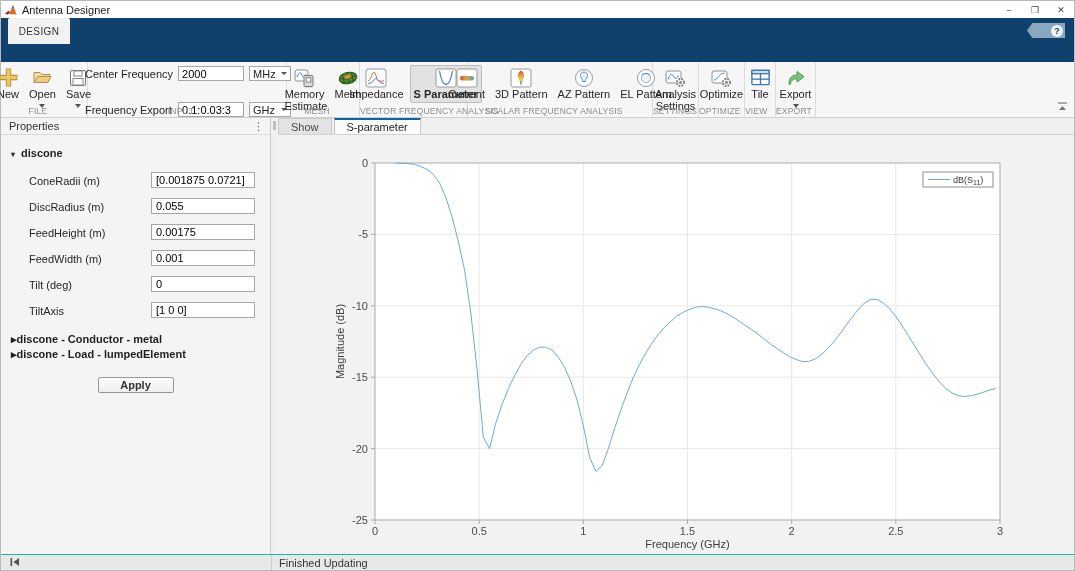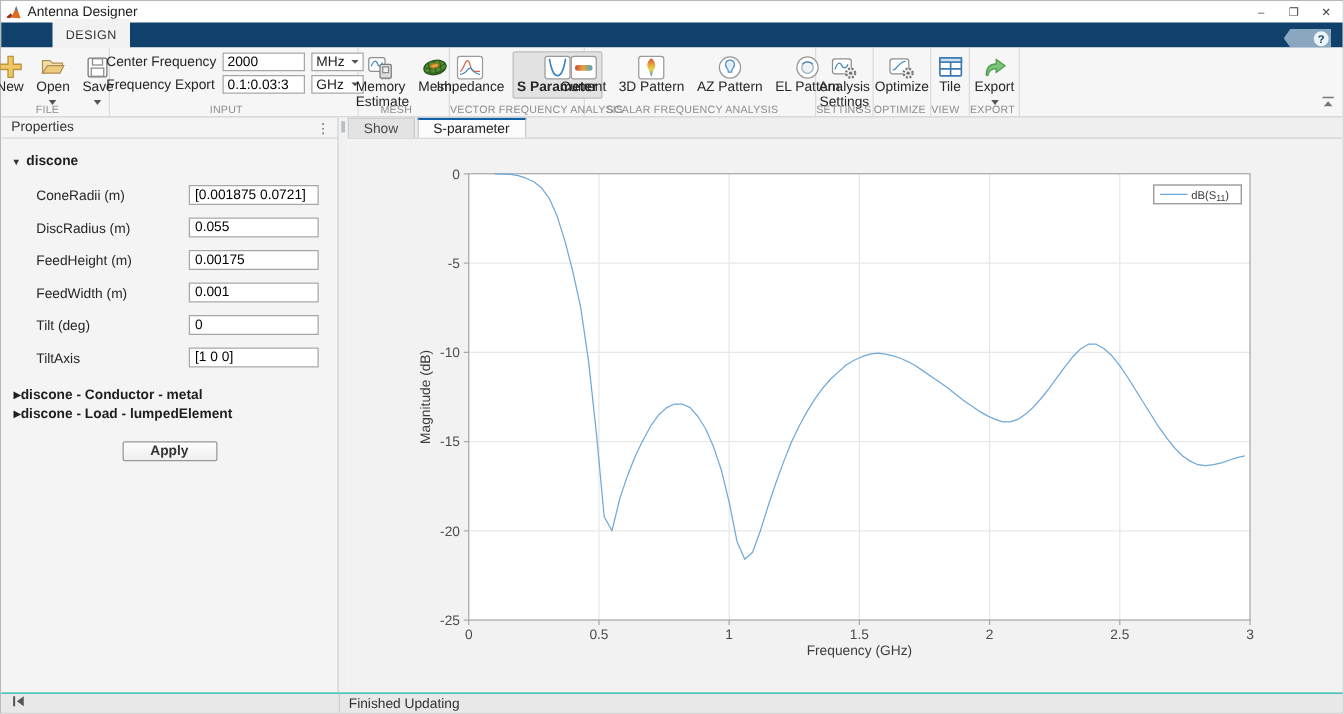--- a/index.html
+++ b/index.html
@@ -8,39 +8,39 @@
   .app { width:1075px; height:571px; display:flex; flex-direction:column; border:1px solid #b9b9b9; }
 
   
   .titlebar { height:17px; background:#fff; display:flex; align-items:center; padding-left:4px; flex:0 0 auto; }
   .titlebar .ml-icon { width:13px; height:12px; margin-right:4px; }
   .titlebar .title { font-size:11px; color:#1a1a1a; }
   .win-controls { margin-left:auto; display:flex; height:100%; }
   .win-btn { width:26px; height:100%; display:flex; align-items:center; justify-content:center; font-size:9px; color:#444; cursor:default; }
 
   
-  .tabstrip { height:20px; background:#10416c; display:flex; align-items:center; position:relative; flex:0 0 auto;padding-left:34px; }
+  .tabstrip { height:44px; background:#10416c; display:flex; align-items:flex-start; position:relative; flex:0 0 auto; }
   .design-tab { margin-left:7px; height:26px; width:62px; background:#f2f2f2; border-radius:2px 2px 0 0;
                 display:flex; align-items:center; justify-content:center; font-size:10px; letter-spacing:.4px; color:#333; }
   .help-pill { position:absolute; right:9px; top:5px; width:38px; height:15px; background:#8aa7c0;
                clip-path:polygon(0 50%, 14% 0, 100% 0, 100% 100%, 14% 100%); display:flex; align-items:center; justify-content:flex-end; padding-right:2px; }
   .help-circle { width:12px; height:12px; border-radius:50%; background:#eef3f7; color:#11436e; font-size:9px; font-weight:bold;
                  display:flex; align-items:center; justify-content:center; }
 
   
   .ribbon { height:56px; background:#f6f6f6; border-bottom:1px solid #d0d0d0; display:flex; position:relative; flex:0 0 auto; }
   .rsec { position:relative; display:flex; align-items:flex-start; justify-content:center; padding:3px 2px 12px 2px; border-right:1px solid #dcdcdc; }
   .rsec-label { position:absolute; bottom:1px; left:0; right:12px; text-align:center; font-size:8.5px; color:#8c8c8c; letter-spacing:.2px; white-space:nowrap; }
   .rb { display:flex; flex-direction:column; align-items:center; padding:1px 3px; margin:0 1px; border:1px solid transparent; border-radius:2px; cursor:default; }
   .rb .ric { height:21px; display:flex; align-items:center; justify-content:center; }
   .rb .rlab { font-size:11px; color:#262626; text-align:center; line-height:1.05; margin-top:1px; white-space:nowrap; }
   .rb .rlab.wrap { white-space:normal; width:46px; }
   .rb.selected { background:#e2e2e2; border-color:#bdbdbd;font-weight:bold; }
   .caret { width:0; height:0; border-left:3.5px solid transparent; border-right:3.5px solid transparent; border-top:4px solid #555; margin-top:3px; }
-  .input-grid { display:grid; grid-template-columns:auto auto auto; gap:3px 5px; align-items:center; padding:4px 6px 0 8px; }
+  .input-grid { display:grid; grid-template-columns:auto auto auto; gap:21px 5px; align-items:center; padding:4px 6px 0 8px; }
   .input-grid .flab { font-size:11px; color:#262626; white-space:nowrap; }
   .tb-input { width:66px; height:15px; border:1px solid #a6a6a6; background:#fff; font-family:inherit; font-size:11px; padding:0 3px; }
   .unit-select { width:42px; height:15px; border:1px solid #a6a6a6; background:#fff; display:flex; align-items:center; padding:0 3px; }
   .unit-select .uval { flex:1; font-size:11px; }
   .unit-select .caret { margin-top:0; border-top-width:3.5px; }
   .ribbon-collapse { position:absolute; right:5px; bottom:3px; cursor:default; }
 
   
   .main { flex:1 1 auto; display:flex; min-height:0; }
   .props { width:270px; background:#f4f4f4; border-right:1px solid #c9c9c9; display:flex; flex-direction:column; }

